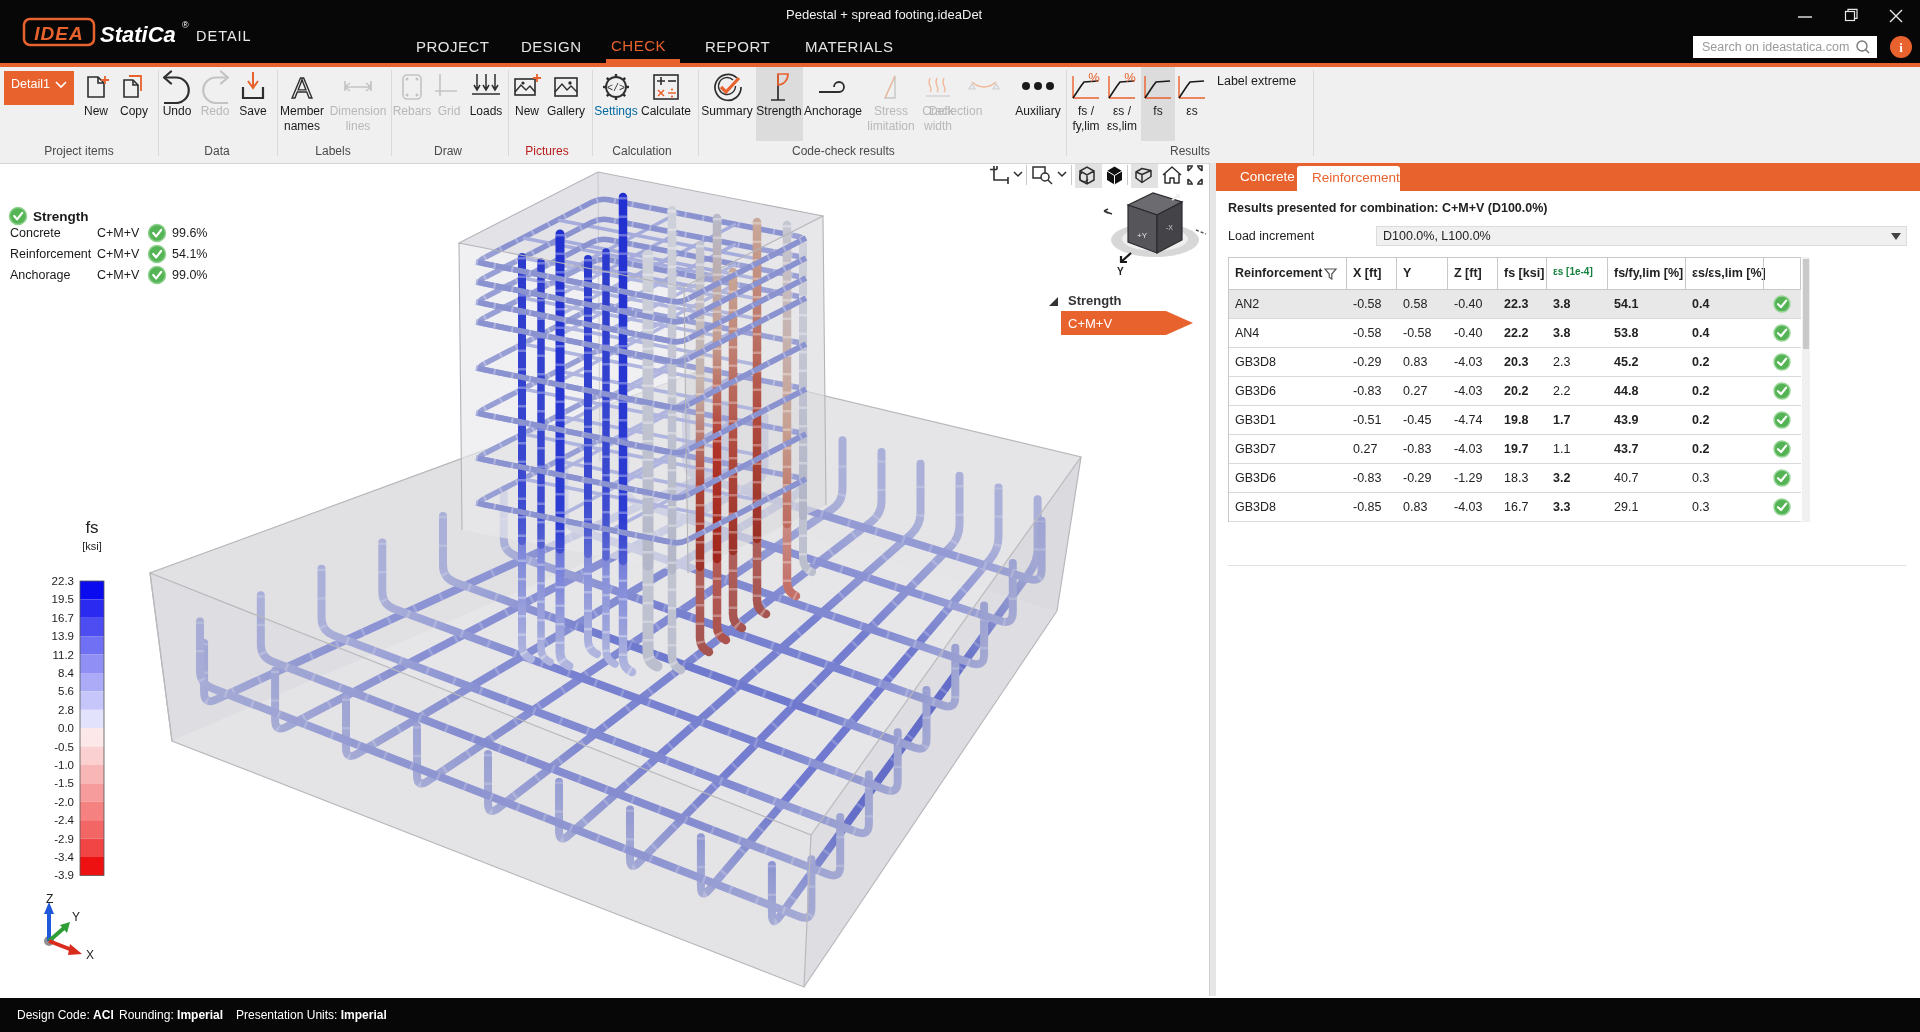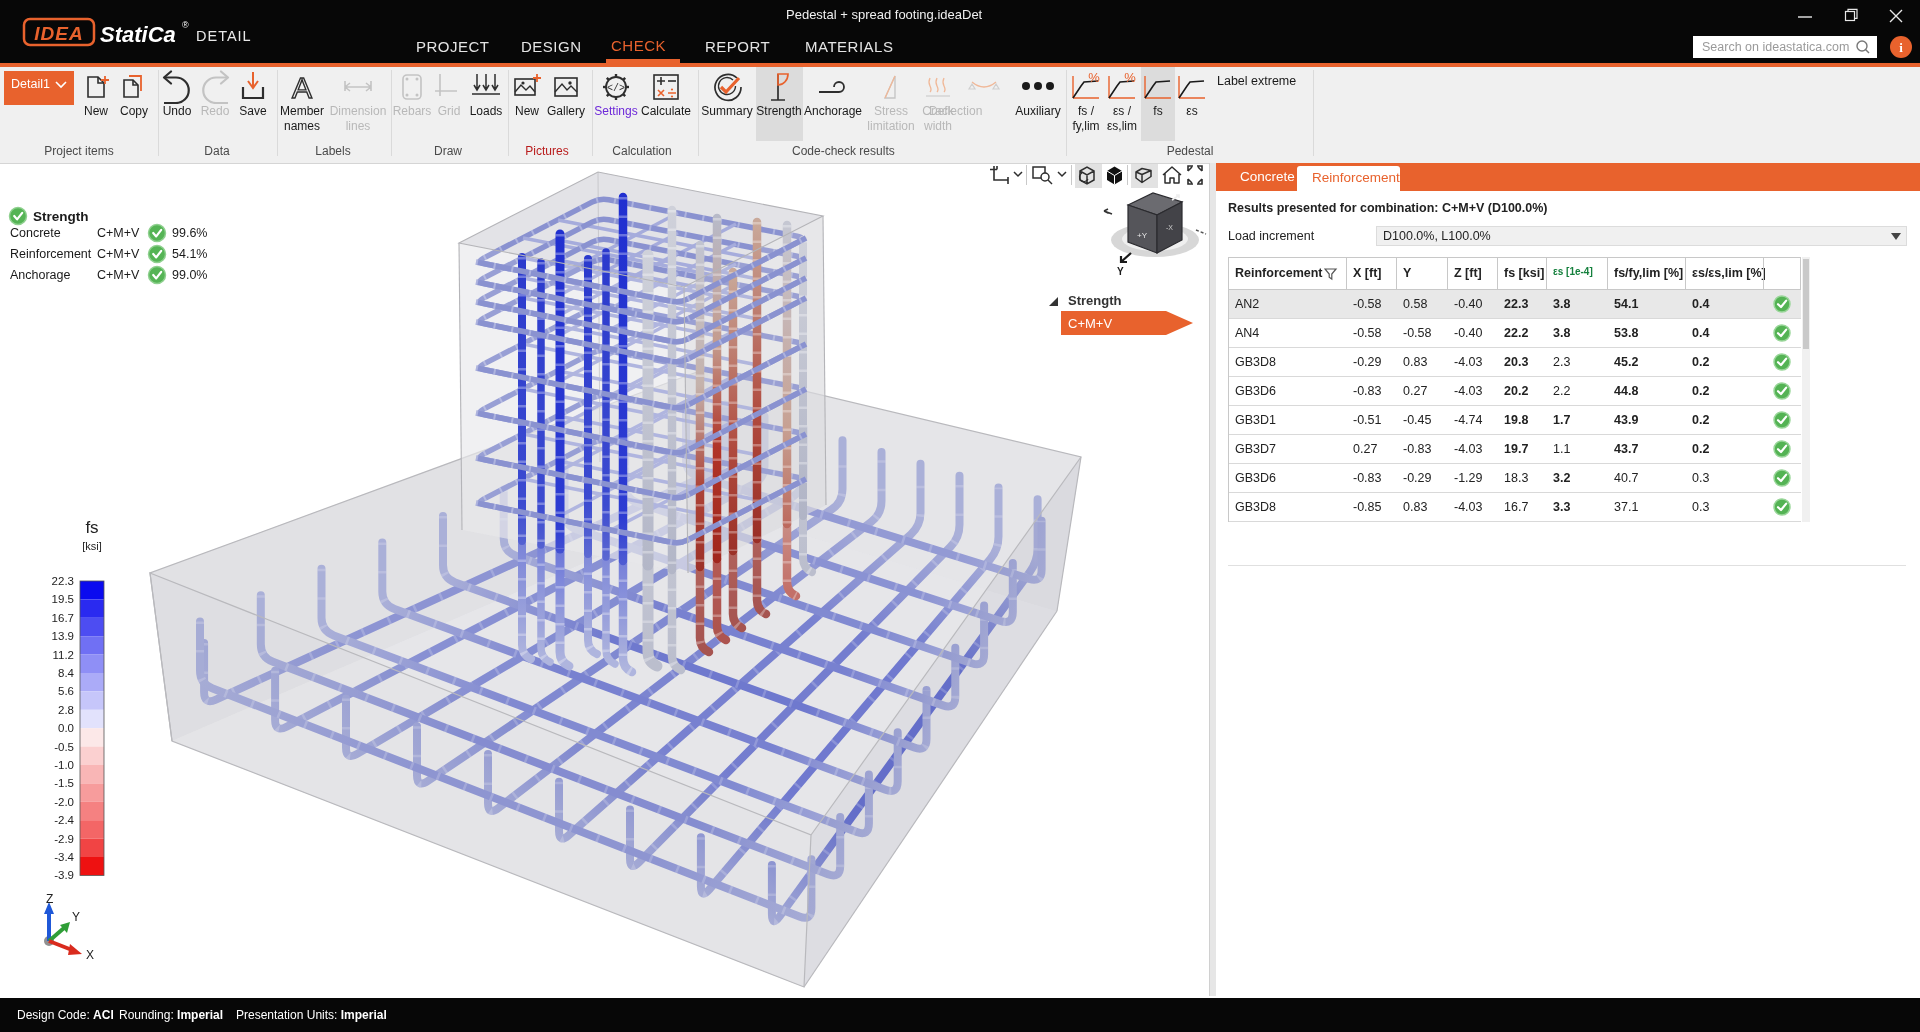--- a/index.html
+++ b/index.html
@@ -61,21 +61,21 @@
 <div class="abs" style="left:698px;top:70px;width:1px;height:86px;background:#dadada;"></div>
 <div class="abs" style="left:1066px;top:70px;width:1px;height:86px;background:#dadada;"></div>
 <div class="abs" style="left:1313px;top:70px;width:1px;height:86px;background:#dadada;"></div>
 <div class="txt" style="left:-11px;top:144px;width:180px;text-align:center;font-size:12px;color:#4a4a4a;">Project items</div>
 <div class="txt" style="left:127px;top:144px;width:180px;text-align:center;font-size:12px;color:#4a4a4a;">Data</div>
 <div class="txt" style="left:243px;top:144px;width:180px;text-align:center;font-size:12px;color:#4a4a4a;">Labels</div>
 <div class="txt" style="left:358px;top:144px;width:180px;text-align:center;font-size:12px;color:#4a4a4a;">Draw</div>
 <div class="txt" style="left:457px;top:144px;width:180px;text-align:center;font-size:12px;color:#b91c1c;">Pictures</div>
 <div class="txt" style="left:552px;top:144px;width:180px;text-align:center;font-size:12px;color:#4a4a4a;">Calculation</div>
 <div class="txt" style="left:792px;top:144px;width:180px;text-align:left;font-size:12px;color:#4a4a4a;">Code-check results</div>
-<div class="txt" style="left:1100px;top:144px;width:180px;text-align:center;font-size:12px;color:#4a4a4a;">Pedestal</div>
+<div class="txt" style="left:1100px;top:144px;width:180px;text-align:center;font-size:12px;color:#4a4a4a;">Results</div>
 <svg class="abs" style="left:79px;top:70px" width="34" height="34" viewBox="0 0 34 34">
       <path d="M 9 7 l 10 0 6 6 0 14 -16 0 Z" fill="none" stroke="#2e2e2e" stroke-width="1.6"></path>
       <path d="M 19 7 l 0 6 6 0" fill="none" stroke="#2e2e2e" stroke-width="1.6"></path>
       <path d="M 26 6 l 0 8 M 22 10 l 8 0" stroke="#e8622d" stroke-width="1.8"></path>
     </svg>
 <div class="txt" style="left:41px;top:104px;width:110px;text-align:center;font-size:12px;line-height:15px;color:#1a1a1a;">New</div>
 <svg class="abs" style="left:117px;top:70px" width="34" height="34" viewBox="0 0 34 34">
       <path d="M 7 10 l 9 0 5 5 0 12 -14 0 Z" fill="none" stroke="#2e2e2e" stroke-width="1.6"></path>
       <path d="M 16 10 l 0 5 5 0" fill="none" stroke="#2e2e2e" stroke-width="1.6"></path>
       <path d="M 12 6 l 12 0 m 0 -1 l 0 16" stroke="#e8622d" stroke-width="1.8" fill="none"></path>
@@ -140,21 +140,21 @@
         <line x1="24.1" y1="24.1" x2="26.2" y2="26.2"></line>
         <line x1="17.0" y1="27.0" x2="17.0" y2="30.0"></line>
         <line x1="9.9" y1="24.1" x2="7.8" y2="26.2"></line>
         <line x1="7.0" y1="17.0" x2="4.0" y2="17.0"></line>
         <line x1="9.9" y1="9.9" x2="7.8" y2="7.8"></line>
         <line x1="17.0" y1="7.0" x2="17.0" y2="4.0"></line>
         <line x1="24.1" y1="9.9" x2="26.2" y2="7.8"></line>
       </g>
       <text x="17" y="21" font-size="10" text-anchor="middle" fill="#2e2e2e" font-family="Liberation Mono">&lt;/&gt;</text>
     </svg>
-<div class="txt" style="left:561px;top:104px;width:110px;text-align:center;font-size:12px;line-height:15px;color:#6d28d9;">Settings</div>
+<div class="txt" style="left:561px;top:104px;width:110px;text-align:center;font-size:12px;line-height:15px;color:#0369a1;">Settings</div>
 <svg class="abs" style="left:649px;top:70px" width="34" height="34" viewBox="0 0 34 34">
       <rect x="5" y="5" width="24" height="24" fill="none" stroke="#2e2e2e" stroke-width="1.6"></rect>
       <path d="M 8 11 l 8 0 m -4 -4 l 0 8" stroke="#2e2e2e" stroke-width="1.6"></path>
       <path d="M 19 11 l 8 0" stroke="#2e2e2e" stroke-width="1.6"></path>
       <path d="M 9 20 l 6 6 m 0 -6 l -6 6" stroke="#e8622d" stroke-width="1.6"></path>
       <path d="M 19 23 l 8 0 m -4 -4 l 0 .1 m 0 7.9 l 0 .1" stroke="#e8622d" stroke-width="1.6"></path>
       <circle cx="23" cy="19.5" r="1.1" fill="#e8622d"></circle>
       <circle cx="23" cy="26.5" r="1.1" fill="#e8622d"></circle>
     </svg>
 <div class="txt" style="left:611px;top:104px;width:110px;text-align:center;font-size:12px;line-height:15px;color:#1a1a1a;">Calculate</div>
@@ -819,21 +819,21 @@
       <circle cx="9" cy="9" r="8" fill="#54b354" stroke="#99d699" stroke-width="1.5"></circle>
       <path d="M 5 9.2 L 8 12 L 13.2 5.6" fill="none" stroke="#fff" stroke-width="2.2" stroke-linecap="round" stroke-linejoin="round"></path>
     </svg>
 <div class="abs" style="left:1229px;top:493px;width:572px;height:29px;background:#fff;border-bottom:1px solid #d9d9d9;"></div>
 <div class="txt" style="left:1235px;top:500px;font-size:12.5px;font-weight:normal;color:#222;">GB3D8</div>
 <div class="txt" style="left:1353px;top:500px;font-size:12.5px;font-weight:normal;color:#222;">-0.85</div>
 <div class="txt" style="left:1403px;top:500px;font-size:12.5px;font-weight:normal;color:#222;">0.83</div>
 <div class="txt" style="left:1454px;top:500px;font-size:12.5px;font-weight:normal;color:#222;">-4.03</div>
 <div class="txt" style="left:1504px;top:500px;font-size:12.5px;font-weight:normal;color:#222;">16.7</div>
 <div class="txt" style="left:1553px;top:500px;font-size:12.5px;font-weight:bold;color:#222;">3.3</div>
-<div class="txt" style="left:1614px;top:500px;font-size:12.5px;font-weight:normal;color:#222;">37.1</div>
+<div class="txt" style="left:1614px;top:500px;font-size:12.5px;font-weight:normal;color:#222;">29.1</div>
 <div class="txt" style="left:1692px;top:500px;font-size:12.5px;font-weight:normal;color:#222;">0.3</div>
 <svg class="abs" style="left:1773px;top:498px" width="18" height="18">
       <circle cx="9" cy="9" r="8" fill="#54b354" stroke="#99d699" stroke-width="1.5"></circle>
       <path d="M 5 9.2 L 8 12 L 13.2 5.6" fill="none" stroke="#fff" stroke-width="2.2" stroke-linecap="round" stroke-linejoin="round"></path>
     </svg>
 <div class="abs" style="left:1802px;top:257px;width:8px;height:265px;background:#f0f0f0;"></div>
 <div class="abs" style="left:1803px;top:259px;width:6px;height:90px;background:#c9c9c9;"></div>
 <div class="abs" style="left:1228px;top:565px;width:678px;height:1px;background:#e0e0e0;"></div>
 
 <div class="abs" style="left:0;top:998px;width:1920px;height:34px;background:#070707;"></div>

